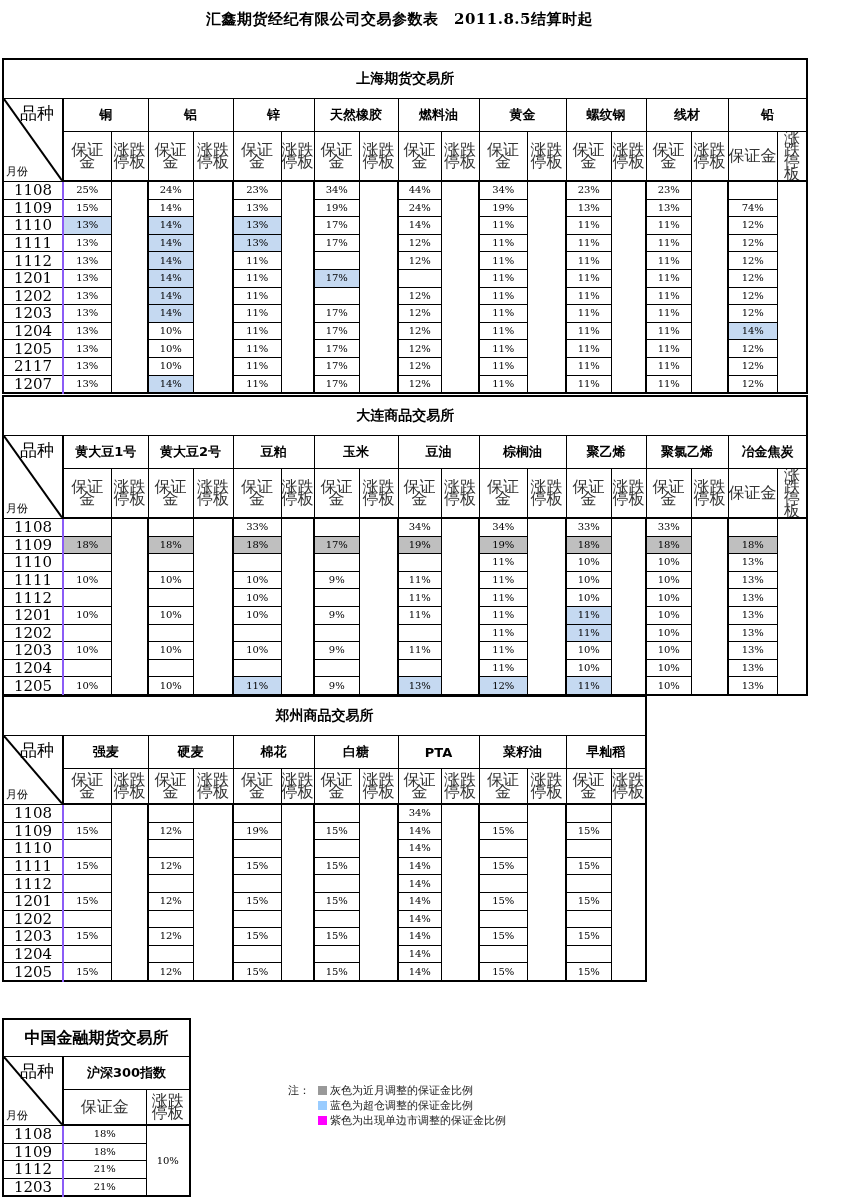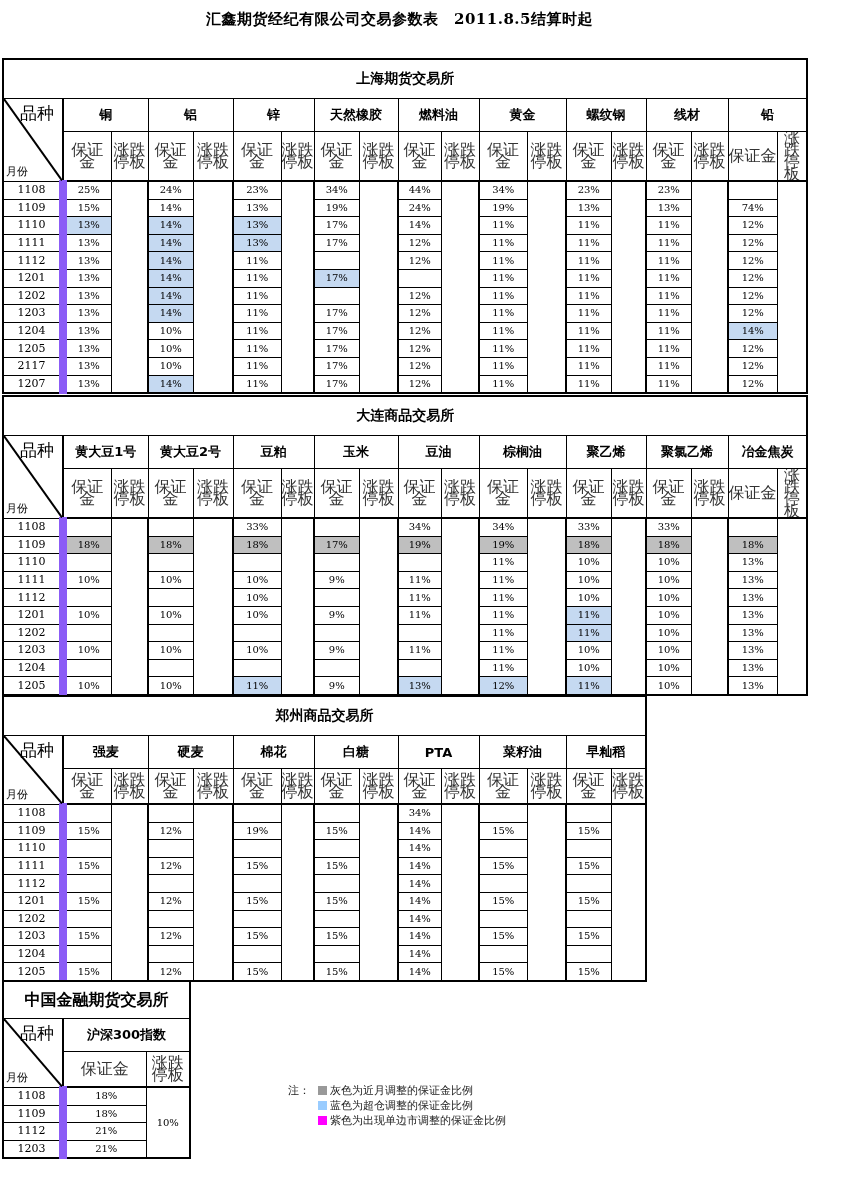--- a/index.html
+++ b/index.html
@@ -10,21 +10,21 @@
   table.ex td{border:1px solid #000;padding:0;text-align:center;vertical-align:middle;overflow:hidden;white-space:nowrap;}
   .ex-title td{font-size:14px;font-weight:bold;height:38px;border-bottom:2px solid #000;}
   .prod-row td.prod{font-size:13px;font-weight:bold;height:32px;font-family:"DejaVu Sans","Liberation Sans",sans-serif;}
   .sub-row td.sub{font-size:16px;line-height:12px;height:34px;color:#333;font-family:Liberation Serif, serif;white-space:normal;}
   td.corner{position:relative;border-right:2px solid #000 !important;}
   td.corner svg{position:absolute;left:0;top:0;width:100%;height:100%;}
   td.corner .c-top{position:absolute;right:8px;top:3px;font-size:17px;font-family:"DejaVu Sans",sans-serif;}
   td.corner .c-bot{position:absolute;left:2px;bottom:2px;font-size:11px;font-family:"DejaVu Sans",sans-serif;}
   .sub-row td{border-bottom:2px solid #000 !important;}
   tr.data td{height:16.6px;font-size:10px;line-height:10px;}
-  tr.data td.month{font-size:11px;border-right:8px solid #8b5cf6;margin-left:13px;}
+  tr.data td.month{font-size:15px;border-right:2px solid #8b5cf6;margin-left:13px;}
   tr.data td.m{font-size:10px;}
   td.m.blue{background:#c5d9f1;}
   td.m.gray{background:#bfbfbf;}
   td.lim{background:#fff;}
   td.bl{border-left:2px solid #000 !important;}
   .legend{position:absolute;left:288px;top:1083px;font-size:11px;font-family:"DejaVu Sans","Liberation Sans",sans-serif;color:#222;line-height:15px;}
   .legend .row{display:flex;align-items:center;}
   .legend .lbl{width:30px;}
   .legend .sw{display:inline-block;width:9px;height:9px;margin-right:3px;}
 </style>
@@ -645,21 +645,21 @@
         <td class="m bl ">12%</td>
         <td class="m bl ">15%</td>
         <td class="m bl ">15%</td>
         <td class="m bl ">14%</td>
         <td class="m bl ">15%</td>
         <td class="m bl ">15%</td>
       </tr>
     </tbody>
   </table>
 
-<table class="ex" id="t-cf" style="left:2px;top:980px;width:189px;">
+<table class="ex" id="t-cf" style="left:2px;top:1018px;width:189px;">
     <colgroup>
       <col style="width:60px">
       <col style="width:83px">
       <col style="width:44px">
     </colgroup>
     <tbody>
       <tr class="ex-title">
         <td colspan="3" style="font-size:16px;height:36px">中国金融期货交易所</td>
       </tr>
       <tr class="prod-row">

